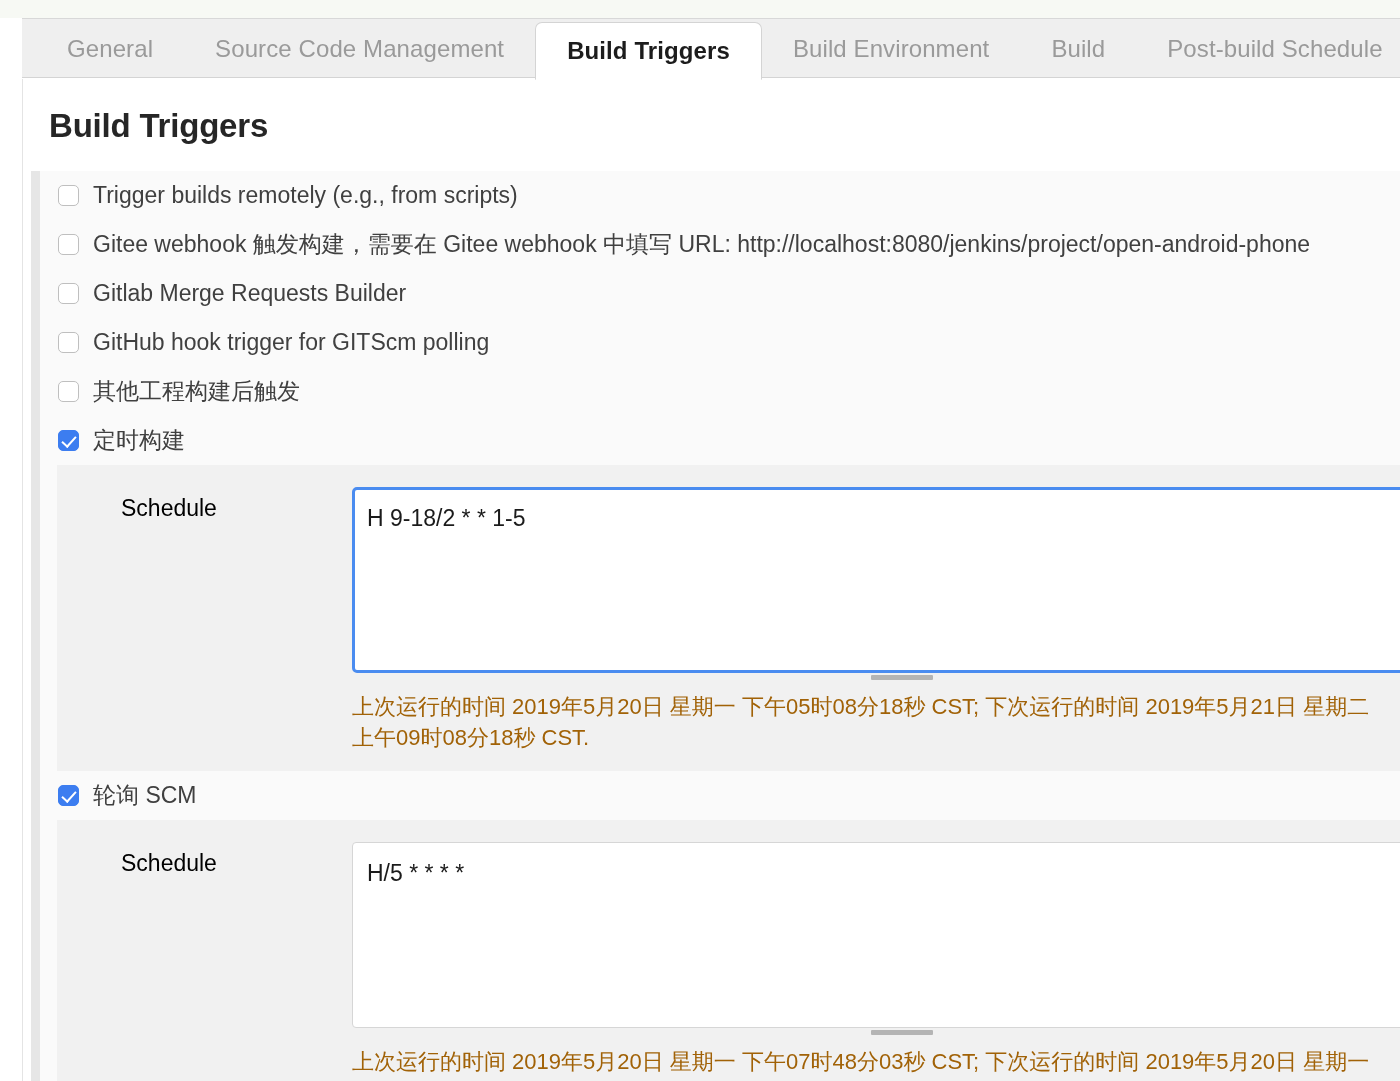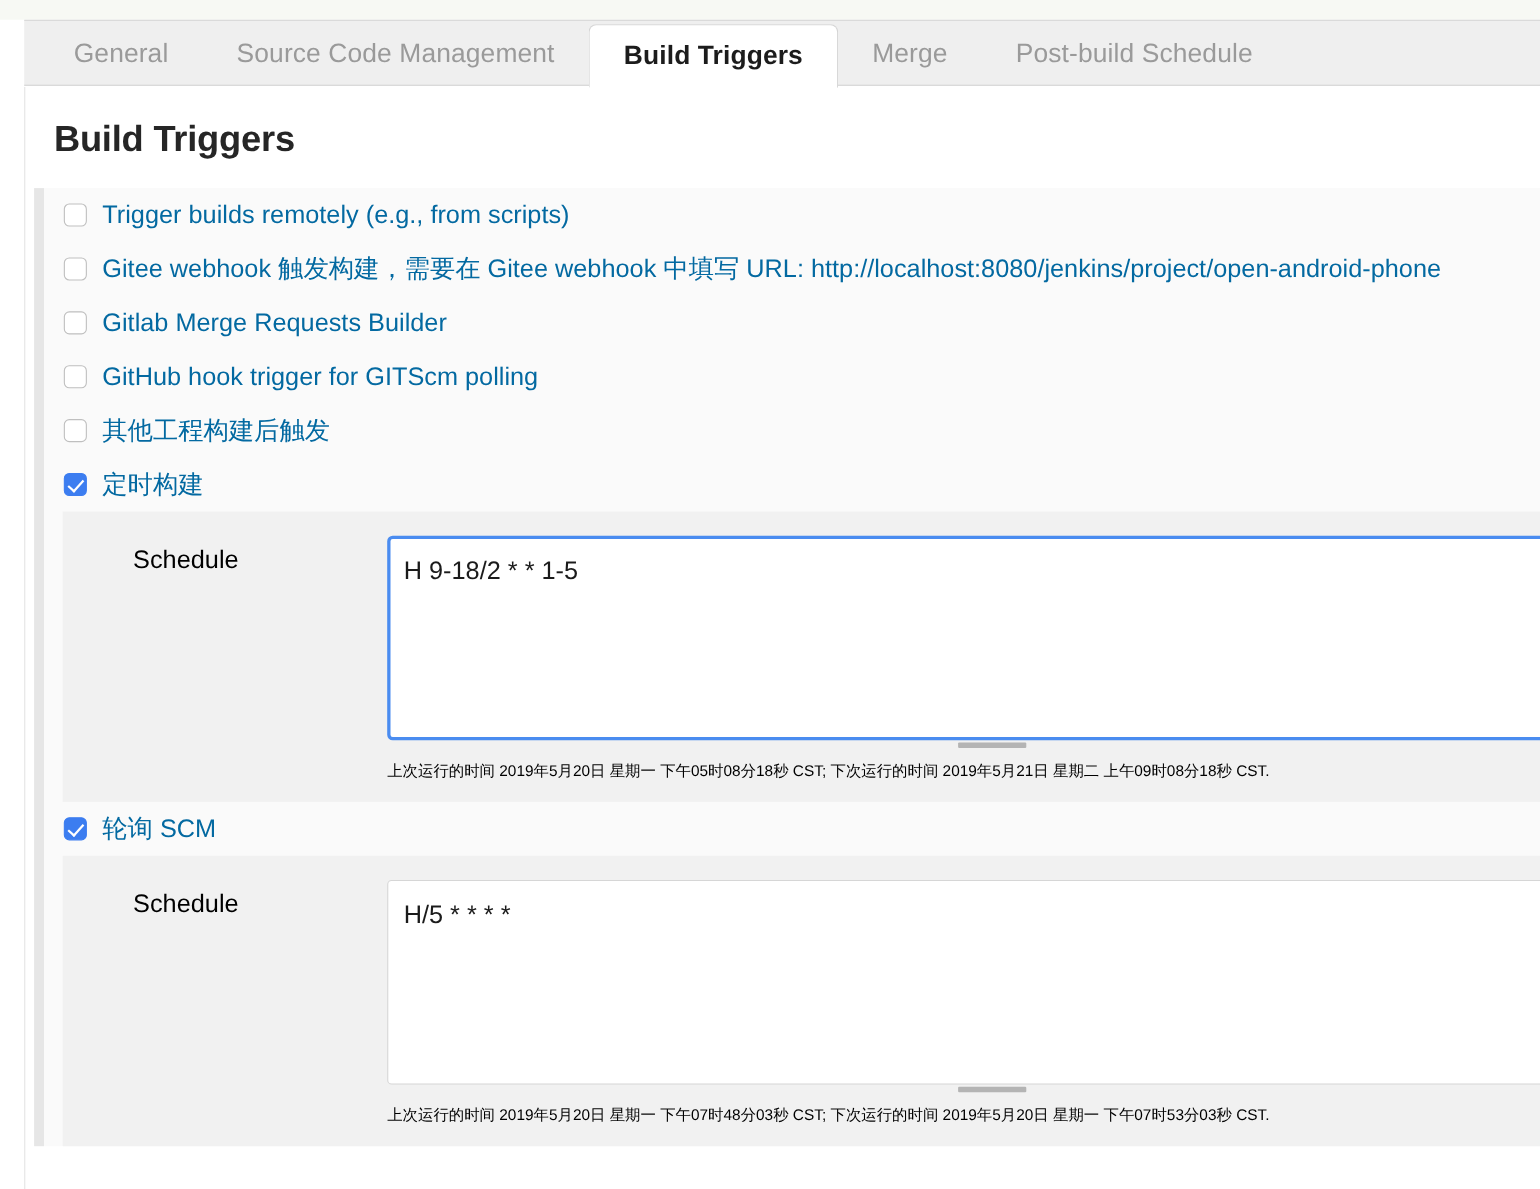--- a/index.html
+++ b/index.html
@@ -86,21 +86,21 @@
   }
 
   .chk-row {
     display: flex; align-items: center;
     height: 49px;
     padding-left: 18px;
     background: #fafafa;
     cursor: pointer;
   }
   .chk-row .cbx-label {
-    font-size: 23px; color: #0369a1;
+    font-size: 23px; color: #404040;
     margin-left: 14px;
     white-space: nowrap;
   }
 
   
   .cbx {
     width: 21px; height: 21px; flex: 0 0 21px;
     border: 1px solid #bfbfbf;
     border-radius: 5px;
     background: #ffffff;
@@ -173,22 +173,22 @@
     content: "";
     position: absolute;
     left: 50%; transform: translateX(-50%);
     top: 2px;
     width: 62px; height: 5px;
     background: #b4b4b4;
     border-radius: 1px;
   }
 
   .sched-info {
-    font-size: 14px;
-    color: #000000;
+    font-size: 22px;
+    color: #a16207;
     line-height: 1.42;
     width: 1040px;
     padding: 8px 0 18px 0;
   }
 </style>
 </head>
 <body>
 
 <div id="app">
 
@@ -200,21 +200,24 @@
       <div class="tab">
           <span>General</span>
         </div>
       <div class="tab">
           <span>Source Code Management</span>
         </div>
       <div class="tab active">
           <span>Build Triggers</span>
         </div>
       <div class="tab">
-          <span>Merge</span>
+          <span>Build Environment</span>
+        </div>
+      <div class="tab">
+          <span>Build</span>
         </div>
       <div class="tab">
           <span>Post-build Schedule</span>
         </div>
     </div>
   </div>
 
   <div class="page">
 
     <div class="page-title">Build Triggers</div>

